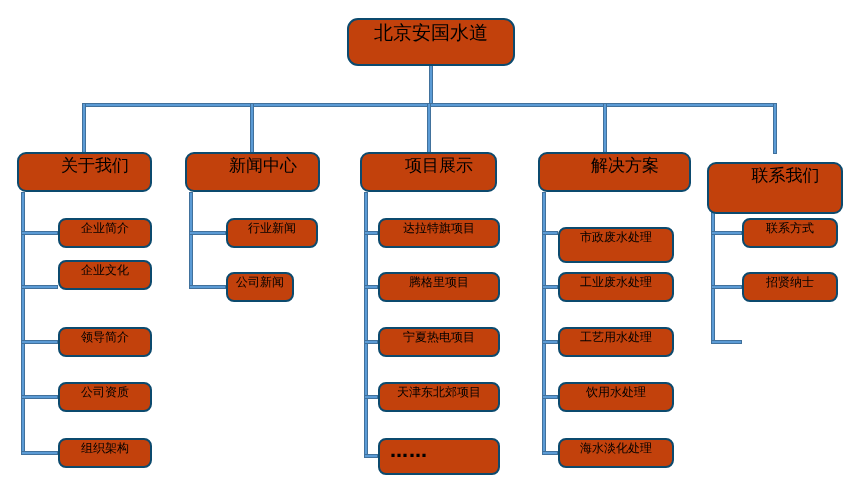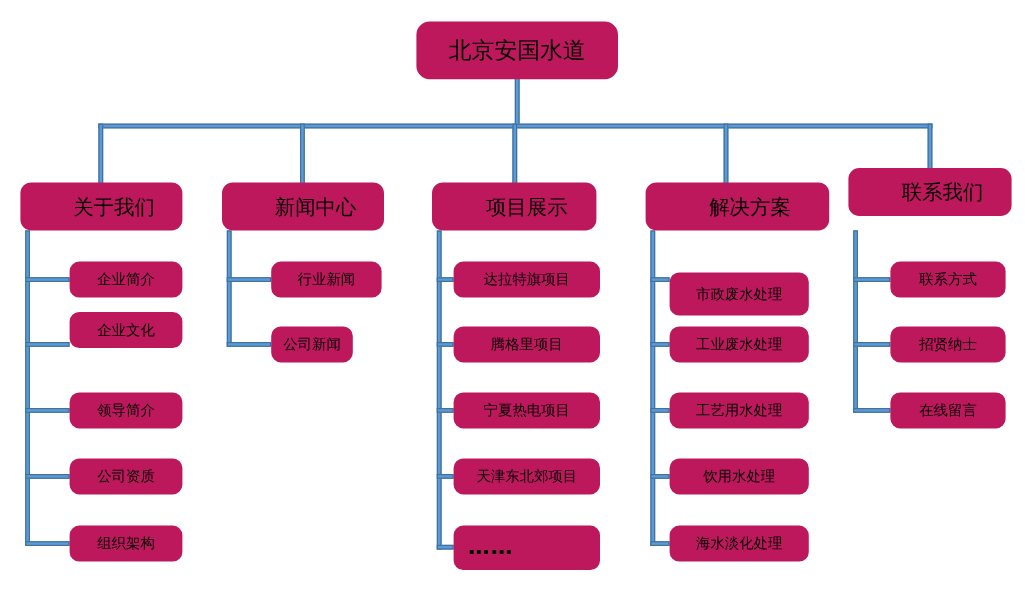--- a/index.html
+++ b/index.html
@@ -3,22 +3,22 @@
 <meta charset="utf-8">
 <style>
   html,body { margin:0; padding:0; background:#ffffff; }
   #stage {
     position:relative; width:854px; height:491px; background:#ffffff;
     font-family:"DejaVu Sans","Liberation Sans",sans-serif;
     overflow:hidden;
   }
   .node {
     position:absolute; box-sizing:border-box;
-    background:#be185d; border:2px solid #be185d;
-    display:flex; align-items:center; justify-content:center;
+    background:#c2410c; border:2px solid #0c4a6e;
+    display:flex; align-items:flex-start; justify-content:center;
     color:#000000; cursor:default; z-index:2;
   }
   .node span { display:block; white-space:nowrap; }
   .lvl1 { border-radius:11px; font-size:19px; }
   .lvl2 { border-radius:9px;  font-size:17px;padding-left:21px; }
   .lvl3 { border-radius:8px;  font-size:12px; }
   .dots { justify-content:flex-start; padding-left:10px; font-weight:bold; font-size:18px; letter-spacing:1px; }
   .line {
     position:absolute; box-sizing:border-box;
     background:#5B9BD5; border:1px solid #41719C; z-index:1;
@@ -76,21 +76,21 @@
   </div>
   <div class="node lvl2" style="left:185px;top:152px;width:135px;height:40px">
     <span>新闻中心</span>
   </div>
   <div class="node lvl2" style="left:360px;top:152px;width:137px;height:40px">
     <span>项目展示</span>
   </div>
   <div class="node lvl2" style="left:538px;top:152px;width:153px;height:40px">
     <span>解决方案</span>
   </div>
-  <div class="node lvl2" style="left:707px;top:140px;width:136px;height:40px">
+  <div class="node lvl2" style="left:707px;top:162px;width:136px;height:52px">
     <span>联系我们</span>
   </div>
 
   <div class="node lvl3" style="left:58px;top:218px;width:94px;height:30px">
     <span>企业简介</span>
   </div>
   <div class="node lvl3" style="left:58px;top:260px;width:94px;height:30px">
     <span>企业文化</span>
   </div>
   <div class="node lvl3" style="left:58px;top:327px;width:94px;height:30px">
@@ -141,17 +141,14 @@
   <div class="node lvl3" style="left:558px;top:438px;width:116px;height:30px">
     <span>海水淡化处理</span>
   </div>
 
   <div class="node lvl3" style="left:742px;top:218px;width:96px;height:30px">
     <span>联系方式</span>
   </div>
   <div class="node lvl3" style="left:742px;top:272px;width:96px;height:30px">
     <span>招贤纳士</span>
   </div>
-  <div class="node lvl3" style="left:742px;top:327px;width:96px;height:30px">
-    <span>在线留言</span>
-  </div>
 
 </div>
 
 </body></html>

